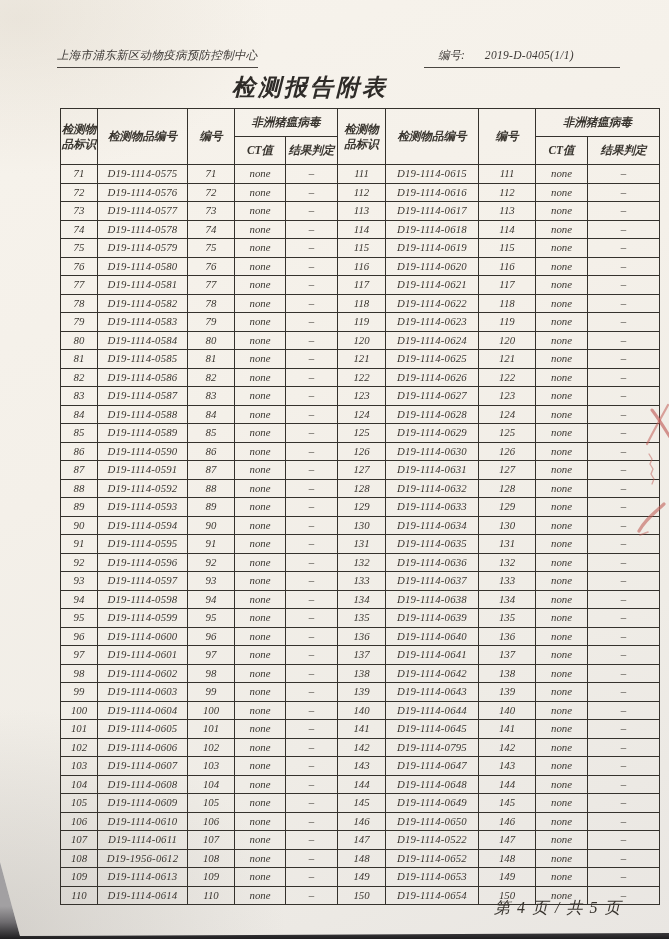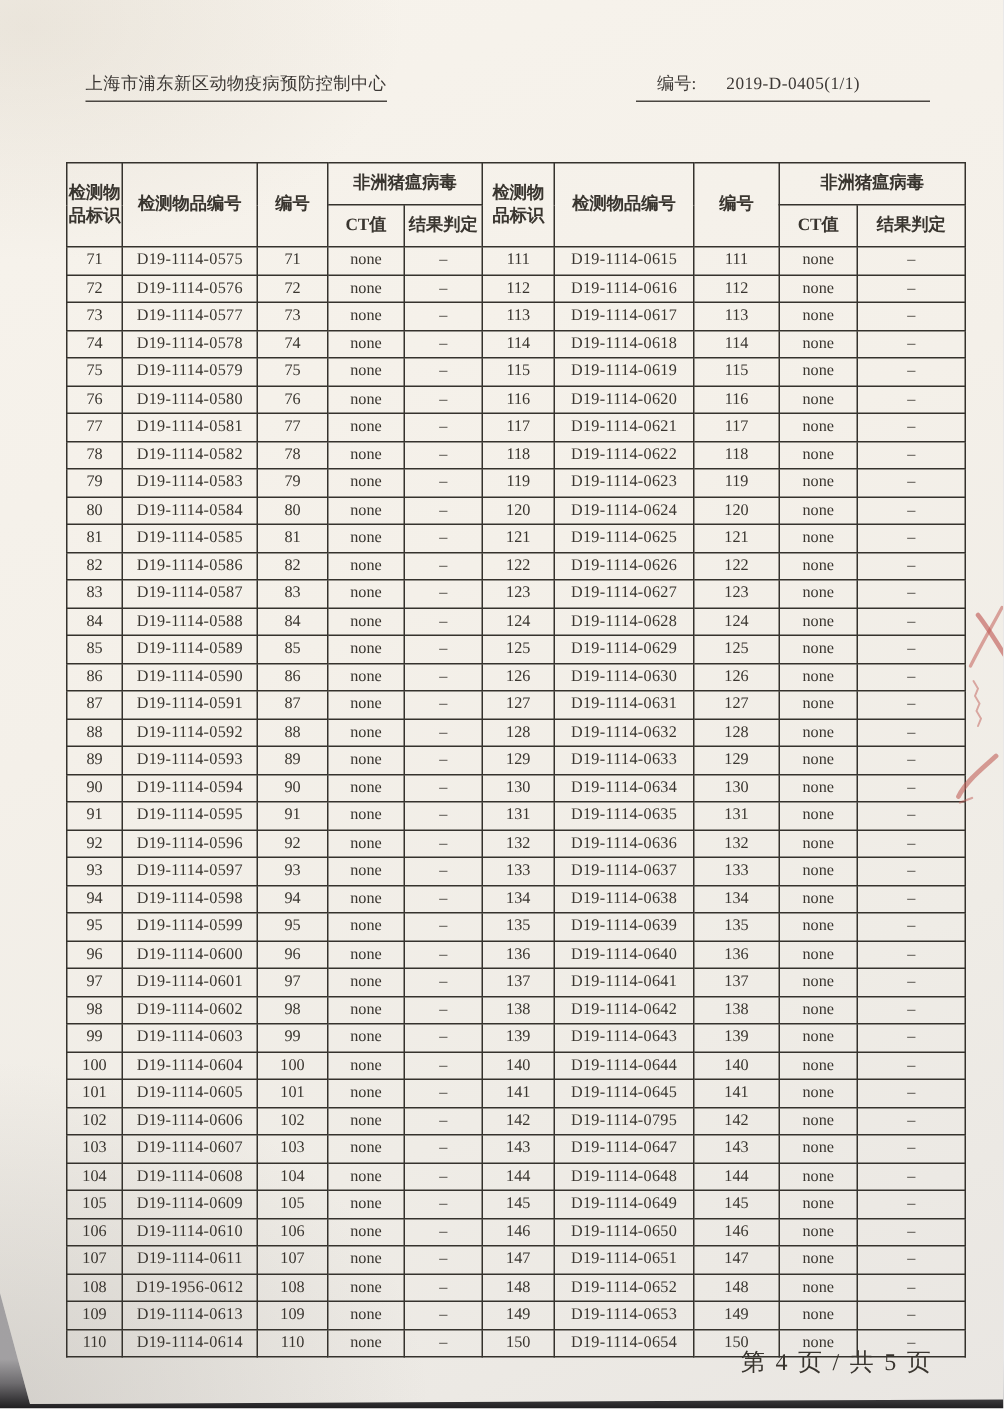--- a/index.html
+++ b/index.html
@@ -1,35 +1,35 @@
 <!DOCTYPE html>
 <html><head>
 <meta charset="utf-8">
 <style>
   html,body{margin:0;padding:0;width:669px;height:939px;overflow:hidden;
     font-family:"Liberation Serif","DejaVu Serif",serif;}
   .stage{position:relative;width:669px;height:939px;
-    background:linear-gradient(180deg,#a7a4a6 0%,#a2a0a2 96.5%,#6e6c6f 98.2%,#1e1d1f 100%);}
+    background:linear-gradient(180deg,#a7a4a6 0%,#a2a0a2 96.5%,#6e6c6f 98.2%,#1e1d1f 100%);font-style:italic;}
   
   .paper{position:absolute;left:0;top:0;width:669px;height:939px;
     background:
       radial-gradient(420px 260px at 18px 18px, rgba(205,196,180,0.30), rgba(205,196,180,0) 60%),
       radial-gradient(520px 420px at 0px 939px, rgba(160,156,152,0.35), rgba(160,156,152,0) 55%),
       linear-gradient(156deg,#f7f3ec 0%,#f4f0e9 42%,#efece6 72%,#e9e6e2 100%);
     clip-path:polygon(0 0,669px 0,669px 933px,20px 936px,0 862px);}
   .doc-header{position:absolute;left:0;top:0;width:669px;height:70px;}
   .org{position:absolute;left:57px;top:48px;font-size:11.5px;color:#3c3835;
     letter-spacing:0.3px;border-bottom:1.5px solid #4a4641;padding-bottom:4px;}
   .docno{position:absolute;left:424px;top:48px;width:196px;color:#3c3835;
     border-bottom:1.5px solid #4a4641;padding-bottom:4px;font-size:11.5px;}
   .docno .lbl{margin-left:14px;}
   .docno .val{margin-left:20px;letter-spacing:0.3px;}
   .title{position:absolute;left:170px;top:72px;width:280px;text-align:center;
     font-size:23px;font-weight:700;letter-spacing:3px;color:#2e2b28;}
-  table.results{position:absolute;left:44px;top:108px;width:599px;height:797px;
+  table.results{position:absolute;left:60px;top:108px;width:599px;height:797px;
     border-collapse:collapse;table-layout:fixed;}
   .results th,.results td{border:1.5px solid #35322d;text-align:center;
     vertical-align:middle;padding:0;color:#39352f;overflow:hidden;}
   .results th{font-size:11.5px;font-weight:600;line-height:1.3;height:27px;}
   .results th .wrap{display:inline-block;max-width:38px;word-break:break-all;line-height:1.3;}
   .results td{font-size:10.8px;line-height:1;}
   .results td.code{letter-spacing:0.2px;}
   .footer{position:absolute;right:47px;top:898px;font-size:16px;
     letter-spacing:1.5px;color:#39352f;}
   .red-mark{position:absolute;right:0;top:392px;width:36px;height:150px;pointer-events:none;}
@@ -40,20 +40,21 @@
 <div class="stage">
   <div class="paper">
 
     <div class="doc-header">
       <div class="org">上海市浦东新区动物疫病预防控制中心</div>
       <div class="docno">
         <span class="lbl">编号:</span><span class="val">2019-D-0405(1/1)</span>
       </div>
     </div>
 
+    <div class="title">检测报告附表</div>
 
     <table class="results">
       <colgroup>
         <col style="width:37px">
           <col style="width:90px">
           <col style="width:47px">
         <col style="width:51px">
           <col style="width:52px">
         <col style="width:48px">
           <col style="width:93px">
@@ -512,21 +513,21 @@
             <td>none</td>
             <td>–</td>
           </tr>
           <tr>
             <td>107</td>
             <td class="code">D19-1114-0611</td>
             <td>107</td>
             <td>none</td>
             <td>–</td>
             <td>147</td>
-            <td class="code">D19-1114-0651</td>
+            <td class="code">D19-1114-0522</td>
             <td>147</td>
             <td>none</td>
             <td>–</td>
           </tr>
           <tr>
             <td>108</td>
             <td class="code">D19-1956-0612</td>
             <td>108</td>
             <td>none</td>
             <td>–</td>

